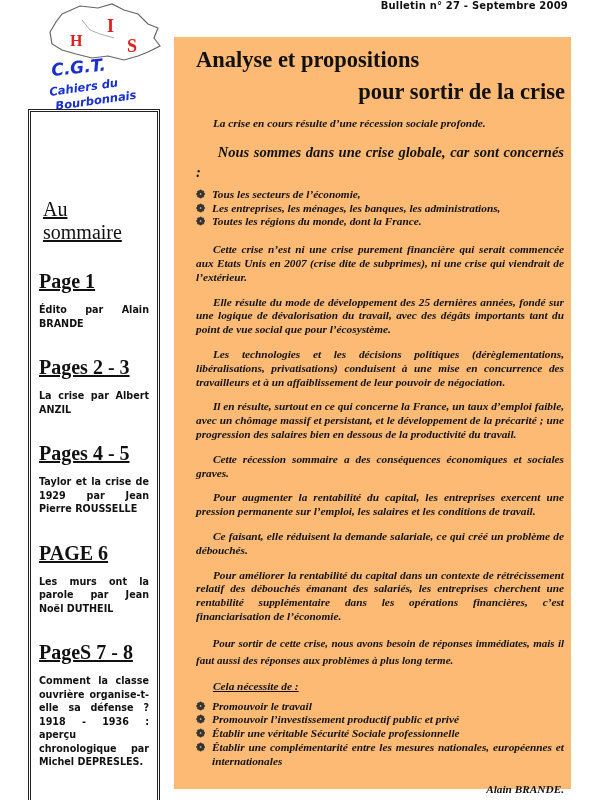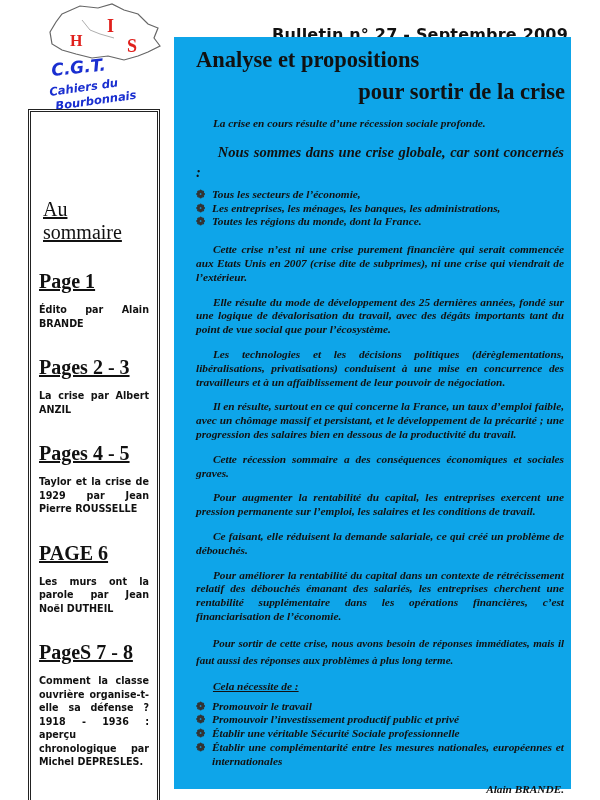--- a/index.html
+++ b/index.html
@@ -1,24 +1,24 @@
 <!DOCTYPE html>
 <html><head>
 <meta charset="utf-8">
 <style>
   html, body { margin:0; padding:0; }
   body { width:600px; height:800px; background:#ffffff; position:relative; overflow:hidden; font-family:"Liberation Serif", serif; color:#111; }
   .logo { position:absolute; left:20px; top:0; width:150px; height:110px; }
-  .bulletin { position:absolute; right:32px; top:25px; font-family:"DejaVu Sans", sans-serif; font-weight:bold; font-size:16px; letter-spacing:0.2px; color:#111;text-align:center; }
+  .bulletin { position:absolute; right:32px; top:0; font-family:"DejaVu Sans", sans-serif; font-weight:bold; font-size:10px; letter-spacing:0.2px; color:#111;text-align:center; }
   .sidebar { position:absolute; left:28px; top:109px; width:132px; height:757px; border:3px double #222; box-sizing:border-box; padding:0 8px; }
   .sidebar .sum-title { margin-top:86px; font-size:20px; text-decoration:underline; text-align:left; padding-left:4px; }
   .sidebar .sec-head { font-weight:bold; font-size:20px; text-decoration:underline; margin-top:26px; }
   .sidebar .sec-head.first { margin-top:26px; }
   .sidebar .sec-desc { font-family:"DejaVu Sans", sans-serif; font-weight:bold; font-size:9.6px; line-height:13.5px; margin-top:10px; text-align:justify; }
-  .main { position:absolute; left:174px; top:37px; width:397px; height:752px; background:#0ea5e9; }
+  .main { position:absolute; left:174px; top:37px; width:397px; height:752px; background:#fdba74; }
   .title1 { position:absolute; left:22px; top:10px; font-weight:bold; font-size:22.5px; }
   .title2 { position:absolute; right:6px; top:42px; font-weight:bold; font-size:22.5px; }
   .body { position:absolute; left:22px; top:80px; width:368px; font-style:italic; font-weight:bold; font-size:11.3px; line-height:13.8px; text-align:justify; }
   .body p { margin:0 0 11px 0; text-indent:0; }
   .body p.ind { text-indent:1.5em; }
   .big { font-size:14.5px; line-height:20px; margin:10px 0 6px 0 !important; }
   .bigend { font-size:11px; line-height:17px; }
   ul.bl { list-style:none; margin:0 0 14px 0; padding:0; }
   ul.bl li { position:relative; padding-left:16px; margin:0; line-height:13.8px; }
   ul.bl li .flower { position:absolute; left:0; top:0; font-style:normal; font-size:11px; color:#333; }

